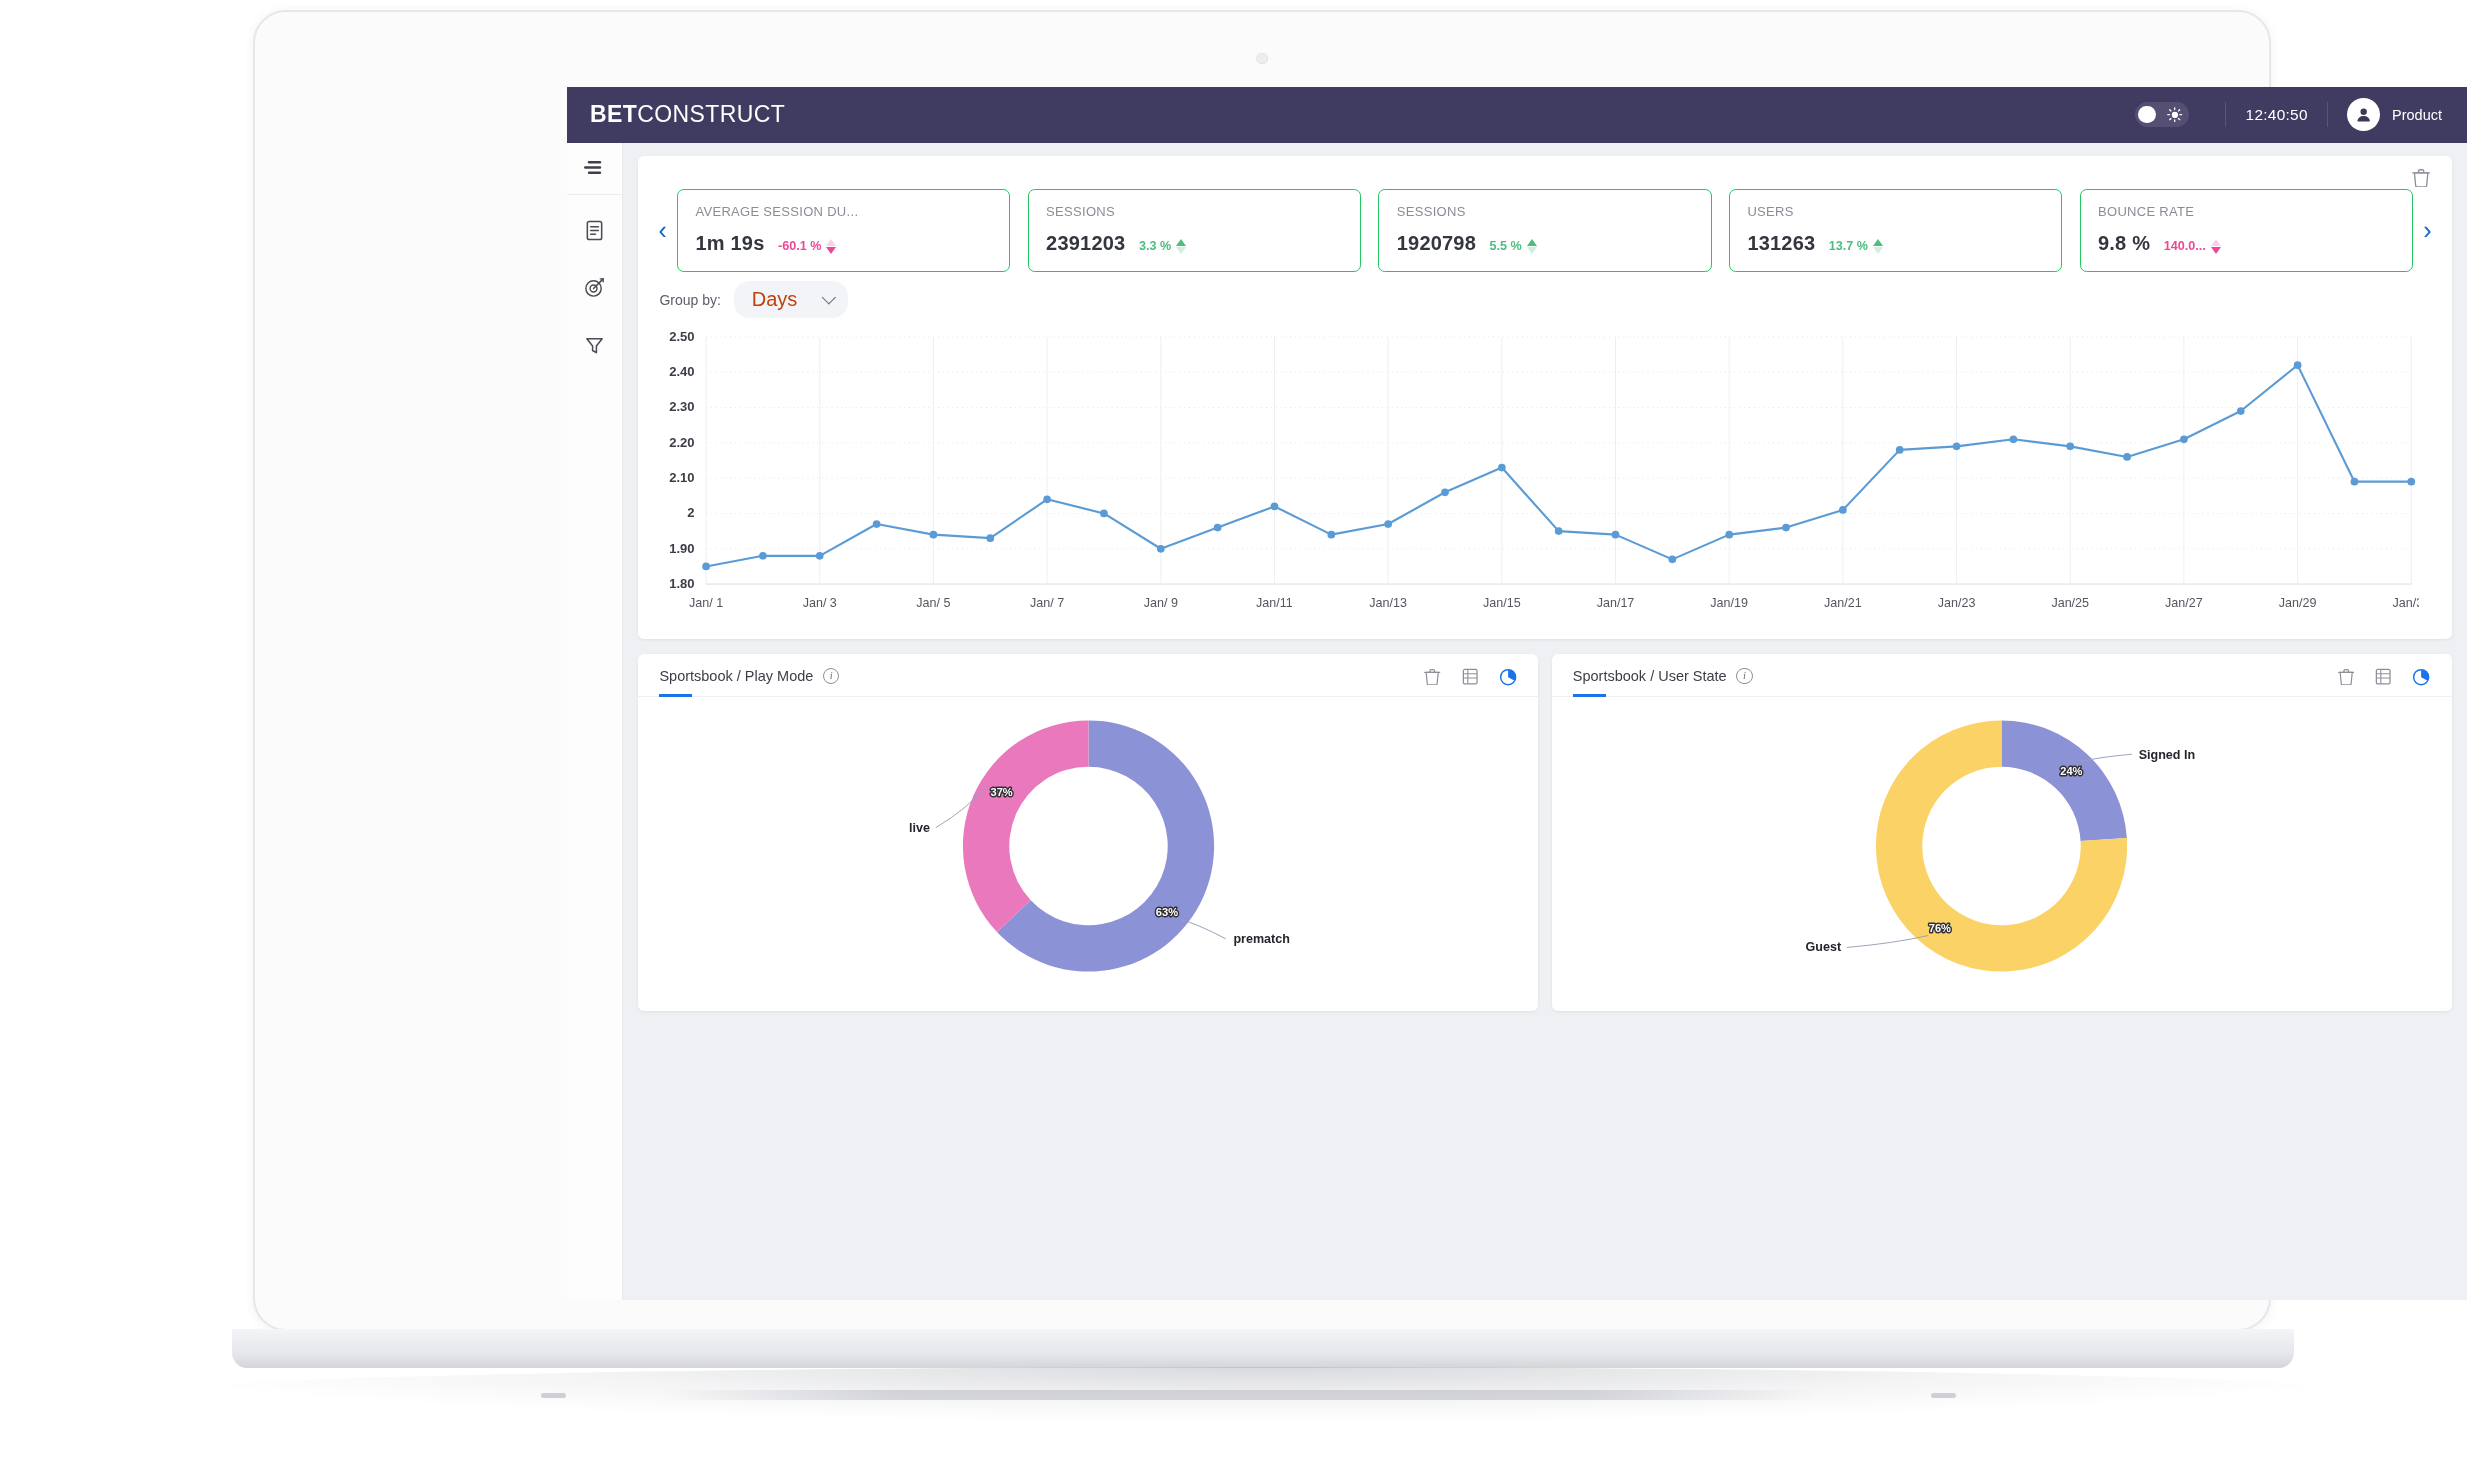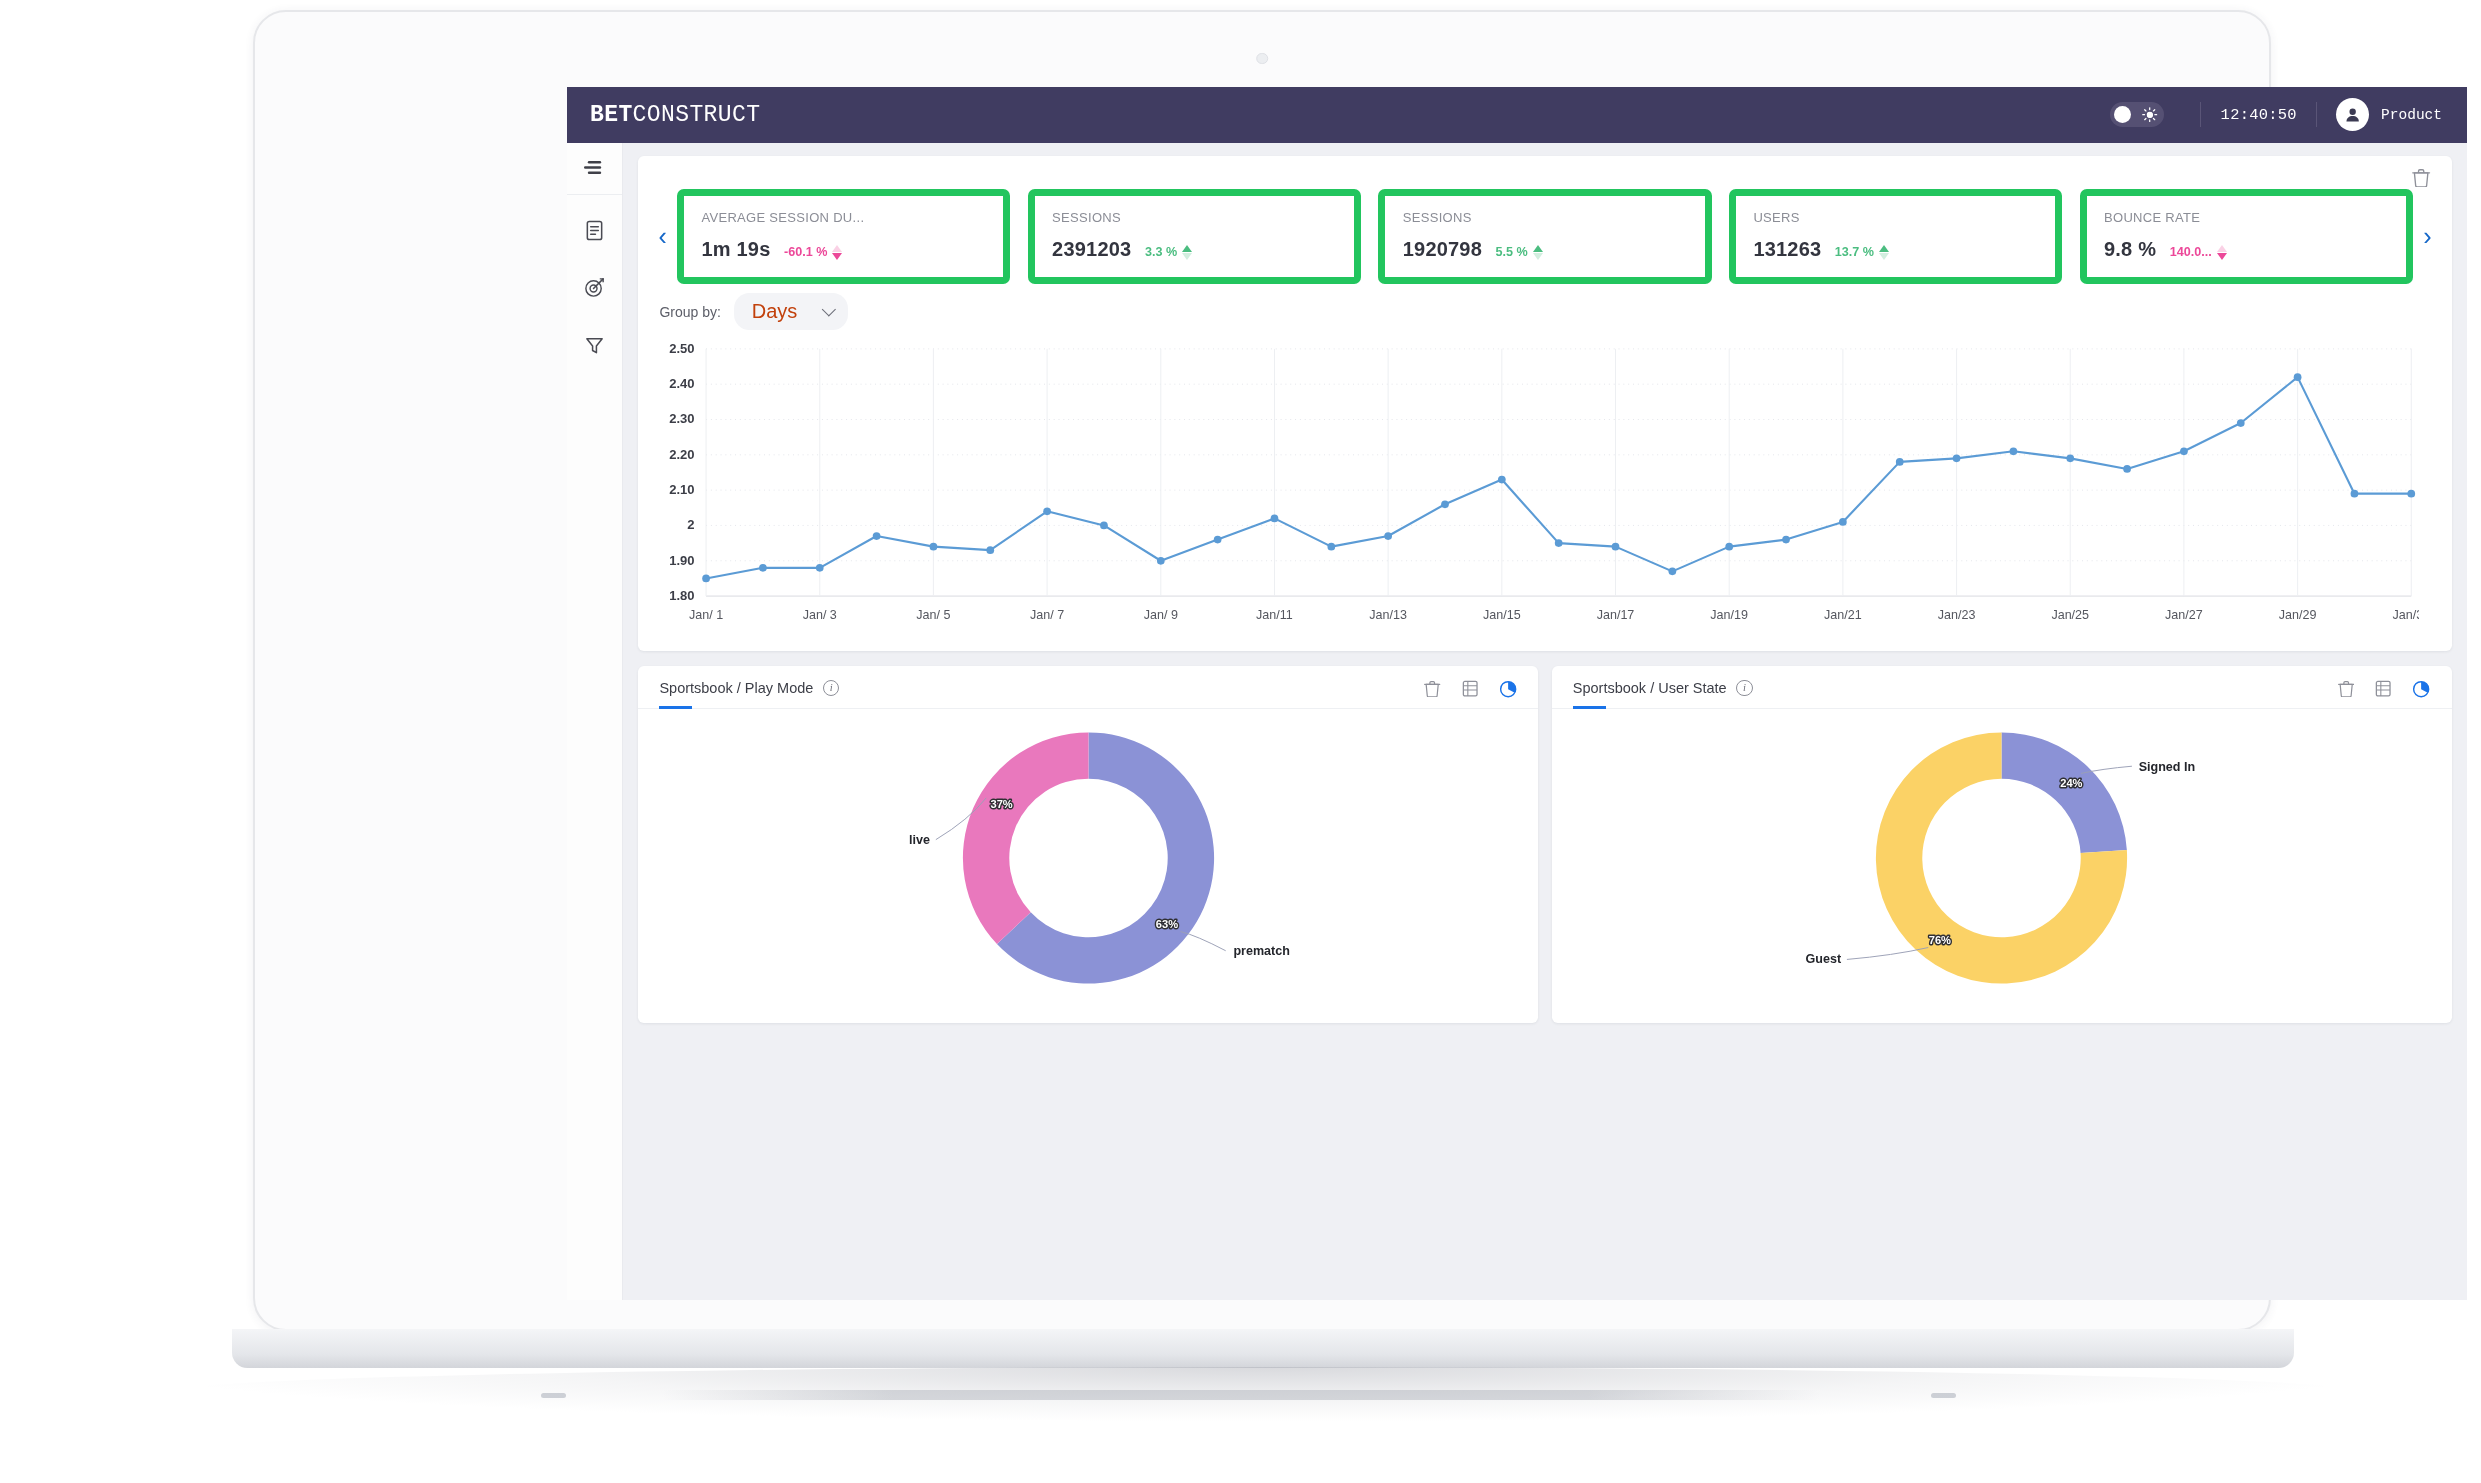--- a/index.html
+++ b/index.html
@@ -63,21 +63,20 @@
   .foot-dot{
     position:absolute; top:1393px; width:25px; height:4.8px; border-radius:2.9px;
     background:#cfd2d8;
   }
 
   
   .topbar {
     height: 56px; background: #403c61;
     display: flex; align-items: center; justify-content: space-between;
     padding: 0 25px 0 23px;
-    font-family: Liberation Mono, monospace;
   }
   .logo { font-size: 23px; letter-spacing: 0.4px; color: #fff; font-weight: 300; }
   .logo b { font-weight: 700; }
   .topright { display: flex; align-items: center; gap: 0; color: #fff; font-size: 14.5px; }
   .theme-toggle {
     width: 54px; height: 25px; border-radius: 13.5px; background: #555073;
     display: flex; align-items: center; justify-content: space-between; padding: 0 3.9px;
     margin-right: 17.4px; cursor: pointer;
   }
   .toggle-knob { width: 17.4px; height: 17.4px; border-radius: 50%; background: #fff; }
@@ -113,21 +112,21 @@
 
   
   .panel-top { padding: 0 0 13.5px 0; }
   .panel-head { display:flex; justify-content:flex-end; padding: 9.7px 21px 0 0; height: 33px; }
   .kpi-row { display: flex; align-items: center; padding: 0 9.7px; gap: 0; }
   .arrow-btn { width: 29px; flex:0 0 29px; display:flex; align-items:center; justify-content:center;
                color:#1567c8; font-size:25px; cursor:pointer; user-select:none; }
   .kpi-track { display: flex; gap: 17.4px; flex: 1; overflow: hidden; }
   .kpi {
     flex: 1 1 0; min-width: 0;
-    border: 7px solid #22c55e; border-radius: 6.8px; background:#fff;
+    border: 1px solid #22c55e; border-radius: 6.8px; background:#fff;
     padding: 13.5px 17.4px 15.4px 17.4px; cursor: pointer;
   }
   .kpi.active { border: 1px solid #5b9bd9; box-shadow: 0 0 0 1px rgba(91,155,217,.15); }
   .kpi-title {
     font-size: 13px; color: #8b8d96; letter-spacing: 0.3px;
     white-space: nowrap; overflow: hidden; text-overflow: ellipsis; margin-bottom: 13.5px;
   }
   .kpi.active .kpi-title { color:#3a3c47; }
   .kpi-bot { display:flex; align-items: baseline; gap: 13.5px; }
   .kpi-val { font-size: 20px; color: #33353f; font-weight: 600; letter-spacing: 0.2px; }

